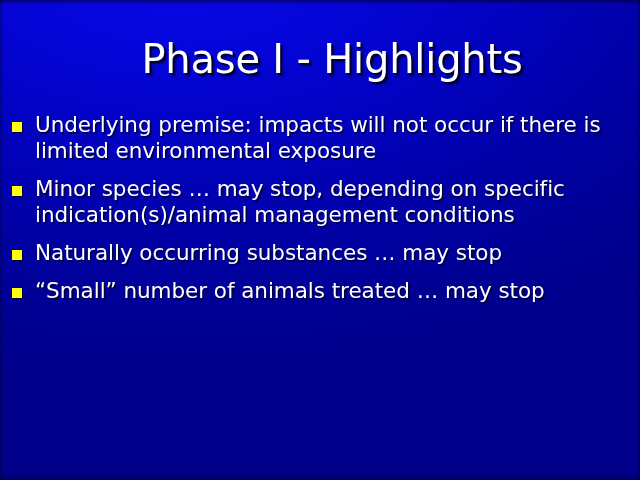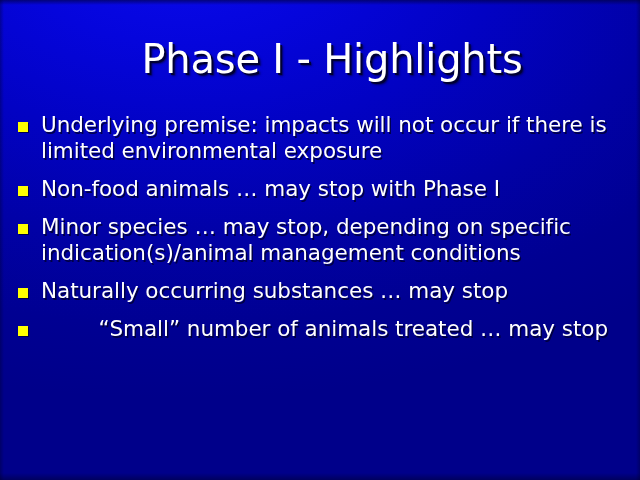--- a/index.html
+++ b/index.html
@@ -60,32 +60,32 @@
     font-size: 40px;
     line-height: 46px;
     font-weight: 400;
     letter-spacing: -0.2px;
     text-shadow: 2px 2px 0 rgba(0,0,40,0.85), 3px 3px 2px rgba(0,0,30,0.55);
     white-space: nowrap;
   }
 
   .bullet-list {
     position: absolute;
-    left: 16px;
+    left: 10px;
     top: 112px;
     width: 592px;
   }
 
   .bullet-item {
     position: relative;
     padding-left: 25px;
     margin-bottom: 12px;
   }
 
-  .bullet-item:last-child { margin-bottom: 16px; text-align: right; }
+  .bullet-item:last-child { margin-bottom: 16px; }
 
   .bullet-marker {
     position: absolute;
     left: 2px;
     top: 10px;
     width: 10px;
     height: 10px;
     background: #ffff00;
     box-shadow: 1px 1px 0 rgba(0,0,40,0.75);
   }
@@ -113,24 +113,20 @@
     <div class="slide-title">Phase I - Highlights</div>
 
     <div class="bullet-list">
 
       <div class="bullet-item">
         <span class="bullet-marker"></span>
         <span class="bullet-text">Underlying premise: impacts will not occur if there is limited environmental exposure</span>
       </div>
 
 
-      <div class="bullet-item">
-        <span class="bullet-marker"></span>
-        <span class="bullet-text">Non-food animals … may stop with Phase I</span>
-      </div>
 
       <div class="bullet-item">
         <span class="bullet-marker"></span>
         <span class="bullet-text">Minor species … may stop, depending on specific indication(s)/animal management conditions</span>
       </div>
 
       <div class="bullet-item">
         <span class="bullet-marker"></span>
         <span class="bullet-text">Naturally occurring substances … may stop</span>
       </div>

